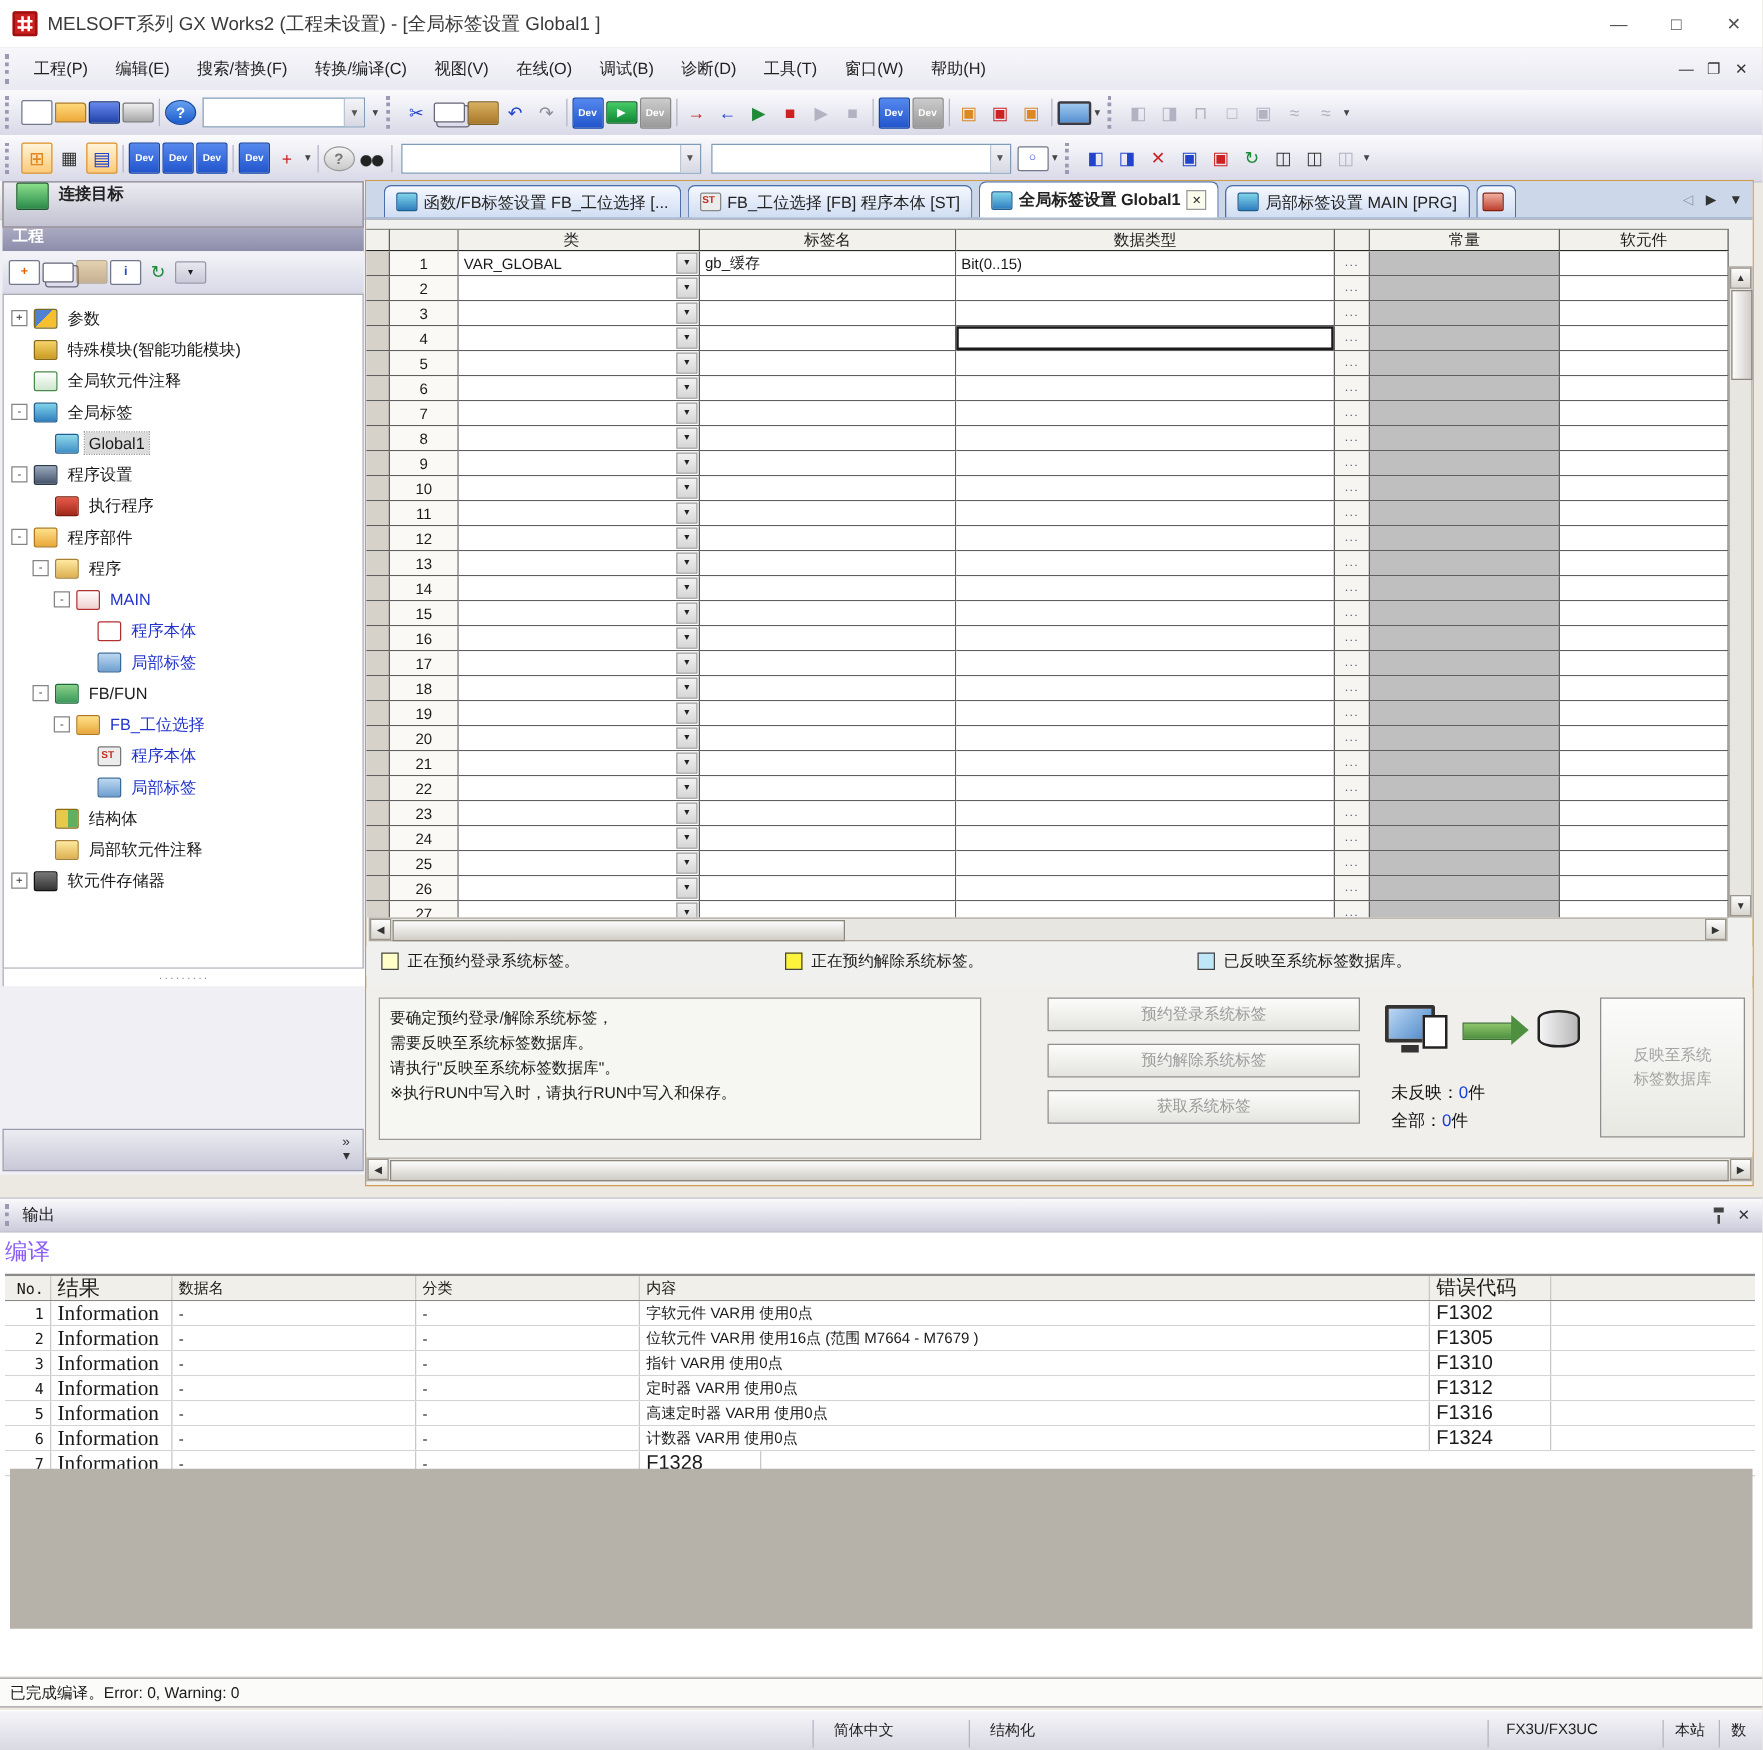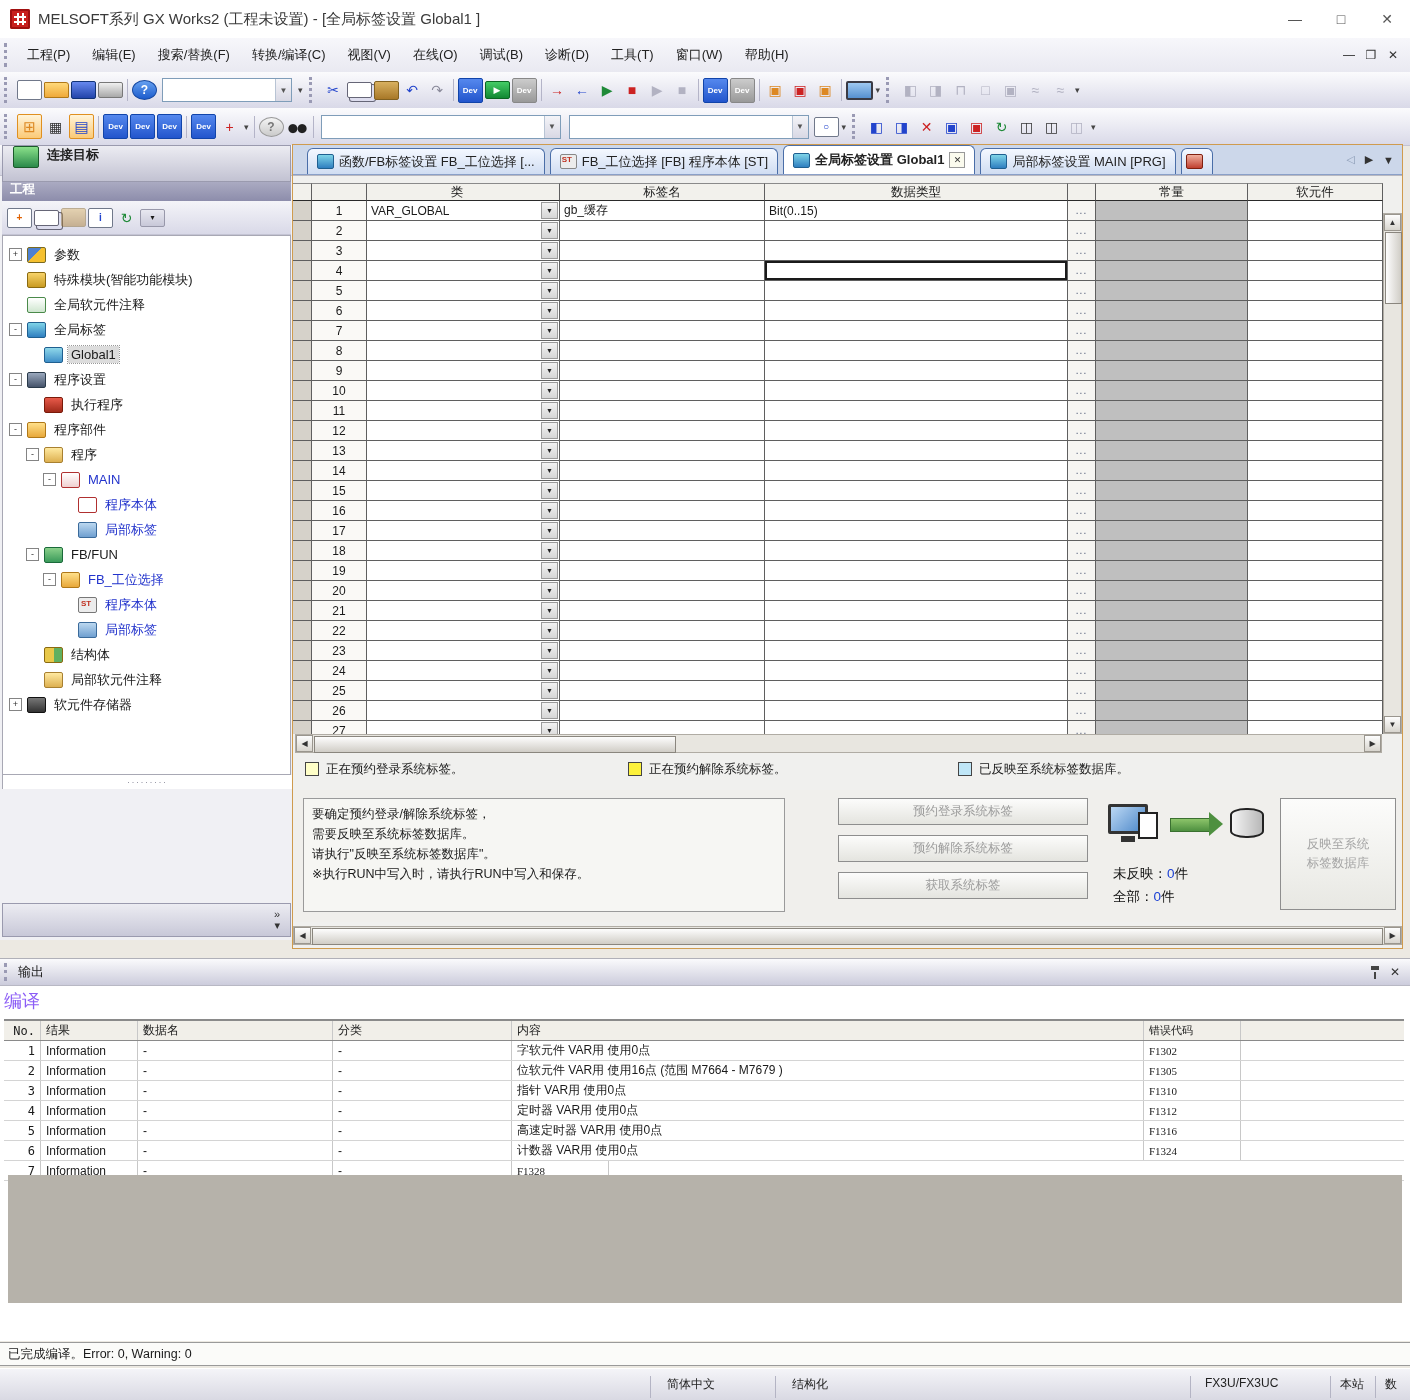--- a/index.html
+++ b/index.html
@@ -203,25 +203,25 @@
       display:flex;align-items:center;border-bottom:1px solid #b8b8c4}
   .out-title{font-size:13px;color:#1a1a1a;margin-left:2px}
   .out-head .hicons{margin-left:auto;display:flex;align-items:center;gap:10px;margin-right:10px}
   .out-tab{position:absolute;left:4px;top:30px;font-size:18px;color:#8b5cf6}
   .otable{position:absolute;left:4px;top:60px;width:1400px;border-top:2px solid #8a8a8a}
   .orow{display:flex;height:19px;border-bottom:1px solid #d4d4d4;align-items:center;background:#fff}
   .orow.head{background:#f1efe9;border-bottom:1px solid #8a8a8a;font-size:12.5px}
   .oc{box-sizing:border-box;padding:0 5px;border-right:1px solid #c8c8c8;overflow:hidden;white-space:nowrap;
       font-size:12px;height:100%;display:flex;align-items:center}
   .oc-no{width:37px;justify-content:flex-end;font-family:"DejaVu Sans Mono",monospace}
-  .oc-res{width:97px;font-family:Liberation Sans, sans-serif;font-size:12px}
+  .oc-res{width:97px;font-family:Liberation Serif, serif;font-size:17px}
   .oc-dn{width:195px}
   .oc-cat{width:179px}
   .oc-ct{width:632px}
-  .oc-code{width:97px;font-family:Liberation Serif, serif;font-size:11px}
+  .oc-code{width:97px;font-family:Liberation Sans, sans-serif;font-size:16px}
   .oc-sp{flex:1;border-right:none}
   .out-gray{position:absolute;left:8px;top:216px;width:1394px;height:128px;background:#b6b2aa}
   
   .compile{left:0;top:1342px;width:1410px;height:24px;background:#fbfbf9;border-top:1px solid #9a9a9a;
       border-bottom:1px solid #9a9a9a;display:flex;align-items:center;padding-left:8px;box-sizing:border-box;font-size:12.5px}
   .statusbar{left:0;top:1368px;width:1410px;height:32px;background:linear-gradient(#f4f4f8,#d8d8e2);
       border-top:1px solid #fff}
   .statusbar span{position:absolute;top:7px;font-size:12px;color:#222}
   .ssep{position:absolute;top:4px;width:1px;height:22px;background:#b4b4c4}
 </style>

